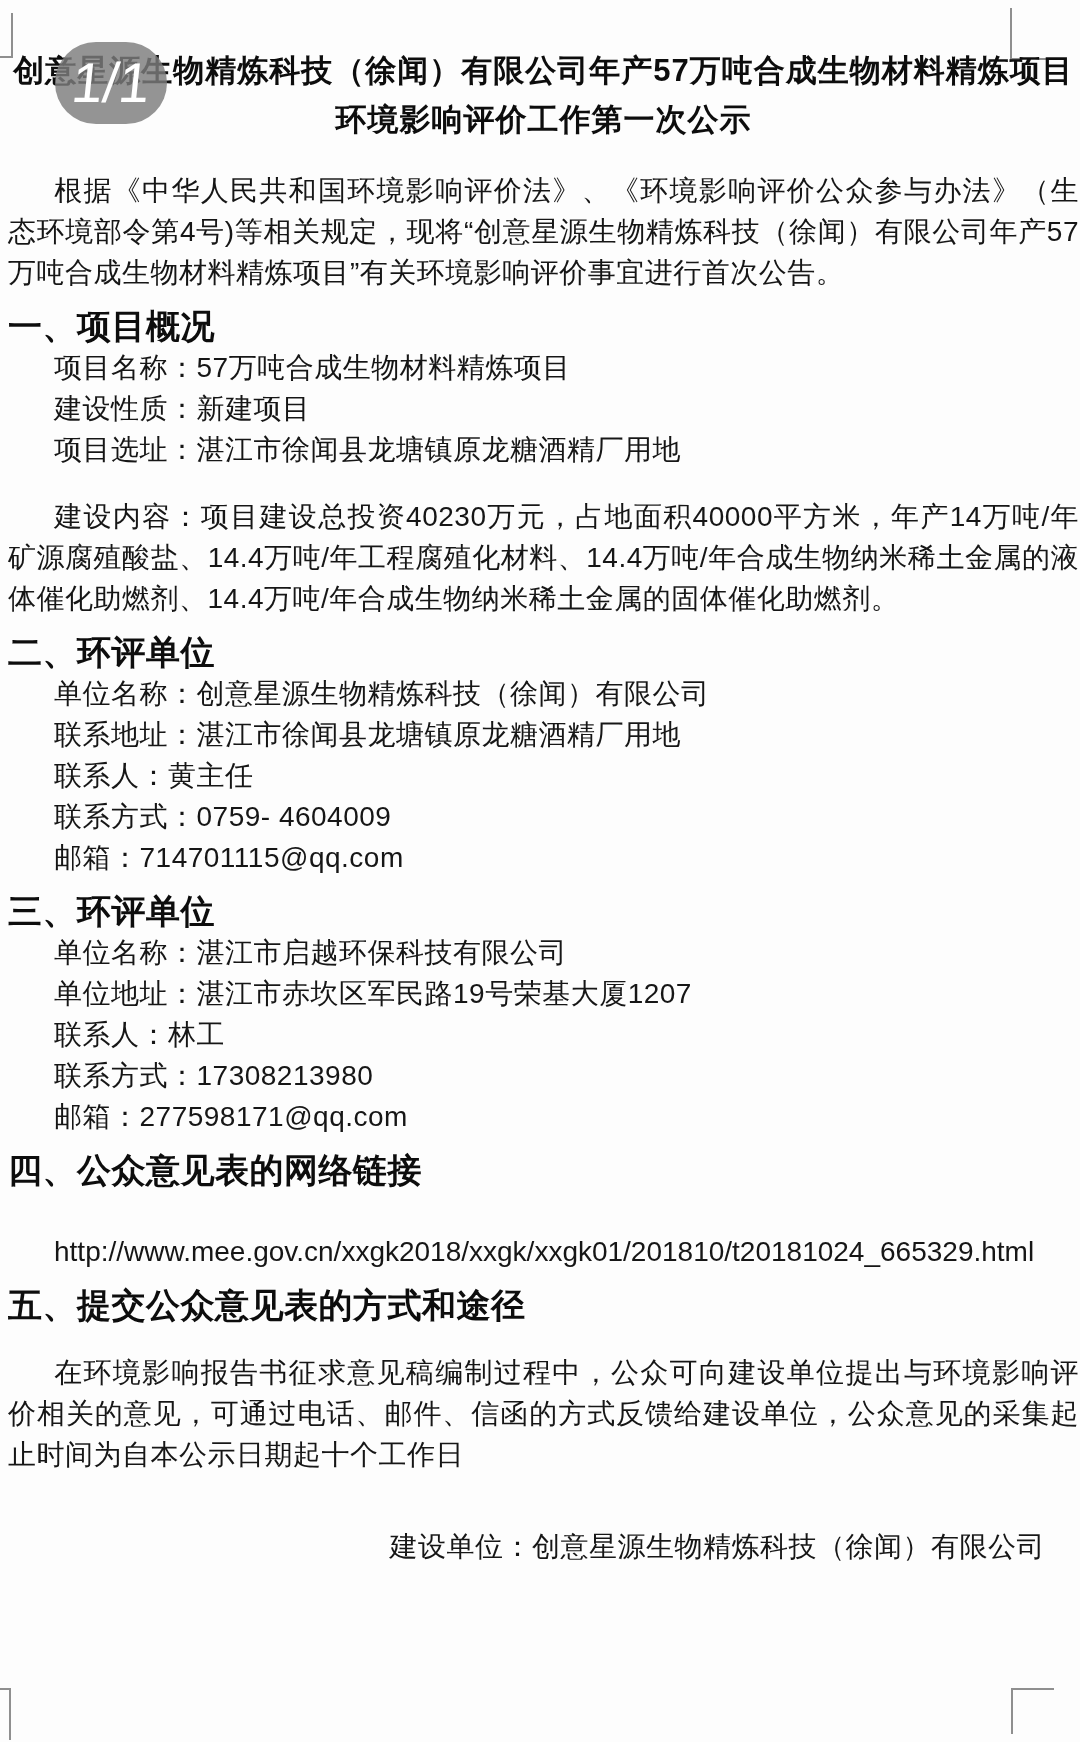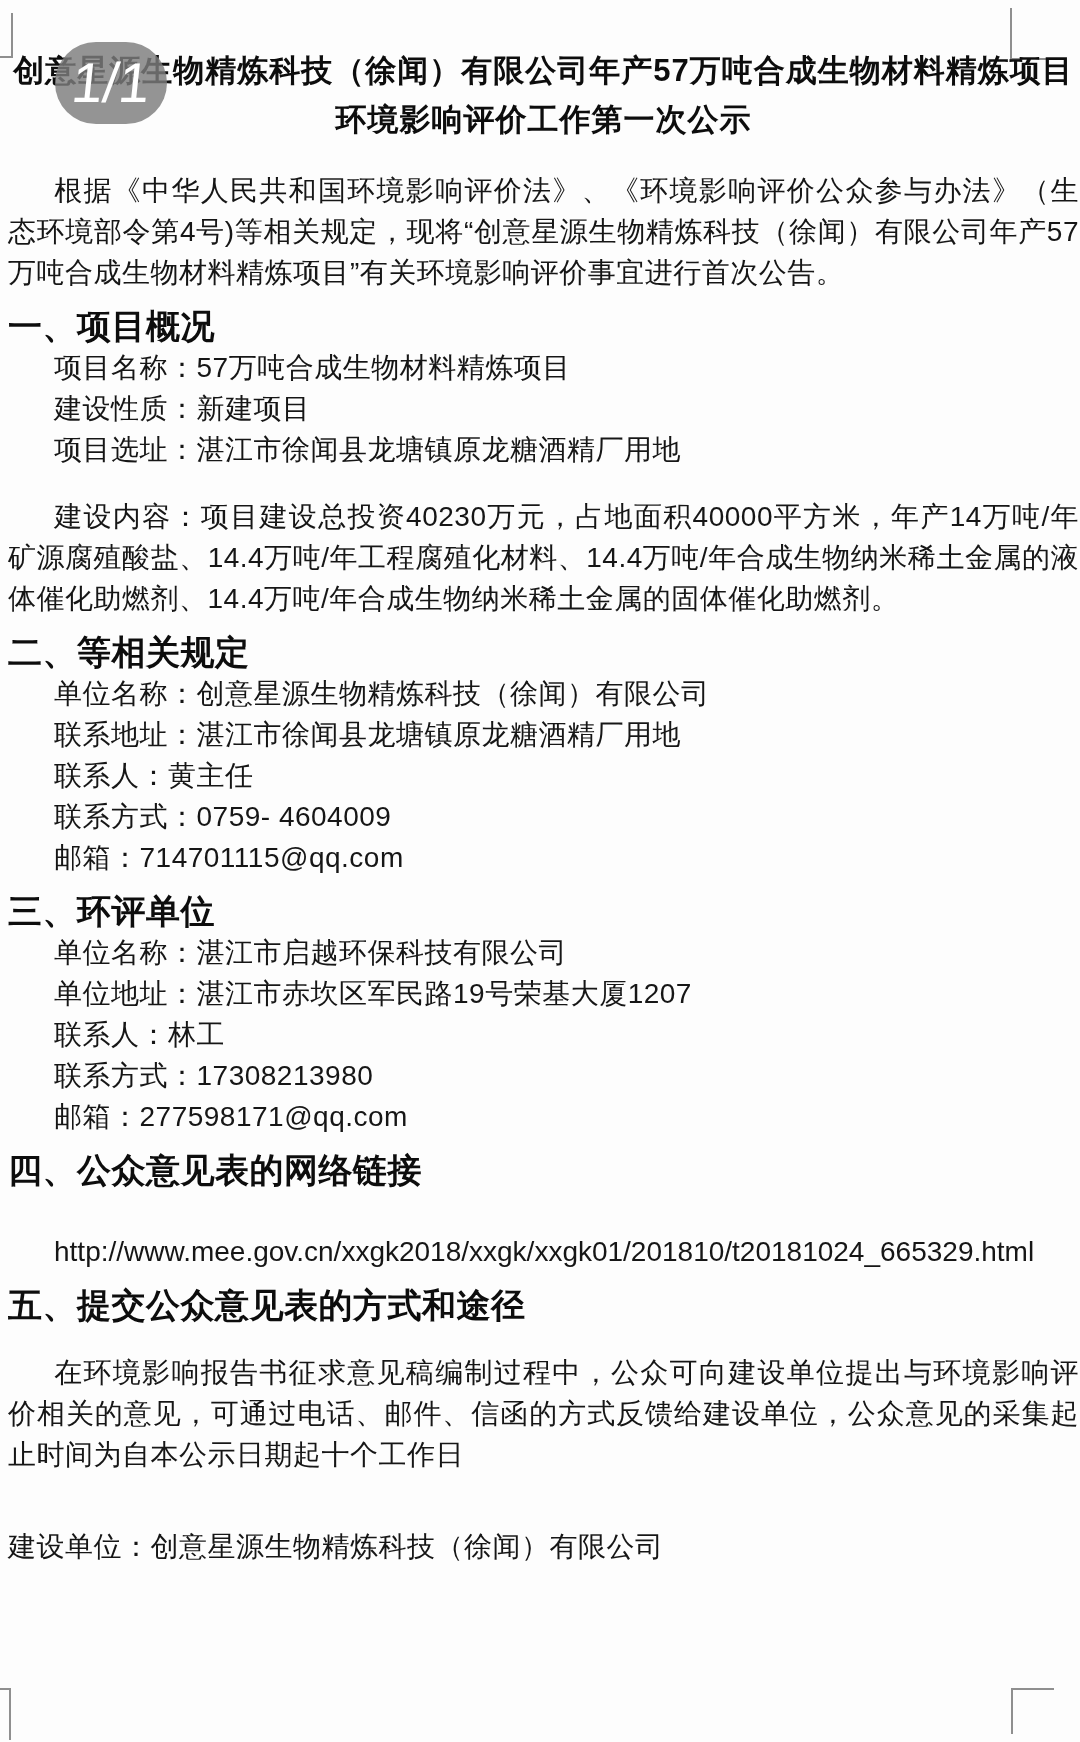--- a/index.html
+++ b/index.html
@@ -43,21 +43,21 @@
   .item {
     font-size: 28px;
     line-height: 41px;
     padding-left: 46px;
     letter-spacing: 0.5px;
   }
   .item.url-line { letter-spacing: 0; margin-top: 40px; }
   .footer {
     margin-top: 46px;
     padding-right: 34px;
-    text-align: left;
+    text-align: right;
   }
   .footer-line {
     font-size: 28px;
     line-height: 52px;
     letter-spacing: 0.5px;
   }
   
   .page-badge {
     position: absolute;
     left: 55px;
@@ -104,21 +104,21 @@
     <div class="title-line">环境影响评价工作第一次公示</div>
 
     <p class="para">根据《中华人民共和国环境影响评价法》、《环境影响评价公众参与办法》（生态环境部令第4号)等相关规定，现将“创意星源生物精炼科技（徐闻）有限公司年产57万吨合成生物材料精炼项目”有关环境影响评价事宜进行首次公告。</p>
 
     <div class="sec-heading">一、项目概况</div>
     <div class="item">项目名称：57万吨合成生物材料精炼项目</div>
     <div class="item">建设性质：新建项目</div>
     <div class="item">项目选址：湛江市徐闻县龙塘镇原龙糖酒精厂用地</div>
     <p class="para">建设内容：项目建设总投资40230万元，占地面积40000平方米，年产14万吨/年矿源腐殖酸盐、14.4万吨/年工程腐殖化材料、14.4万吨/年合成生物纳米稀土金属的液体催化助燃剂、14.4万吨/年合成生物纳米稀土金属的固体催化助燃剂。</p>
 
-    <div class="sec-heading">二、等相关规定</div>
+    <div class="sec-heading">二、环评单位</div>
     <div class="item">单位名称：创意星源生物精炼科技（徐闻）有限公司</div>
     <div class="item">联系地址：湛江市徐闻县龙塘镇原龙糖酒精厂用地</div>
     <div class="item">联系人：黄主任</div>
     <div class="item">联系方式：0759- 4604009</div>
     <div class="item">邮箱：714701115@qq.com</div>
 
     <div class="sec-heading">三、环评单位</div>
     <div class="item">单位名称：湛江市启越环保科技有限公司</div>
     <div class="item">单位地址：湛江市赤坎区军民路19号荣基大厦1207</div>
     <div class="item">联系人：林工</div>

